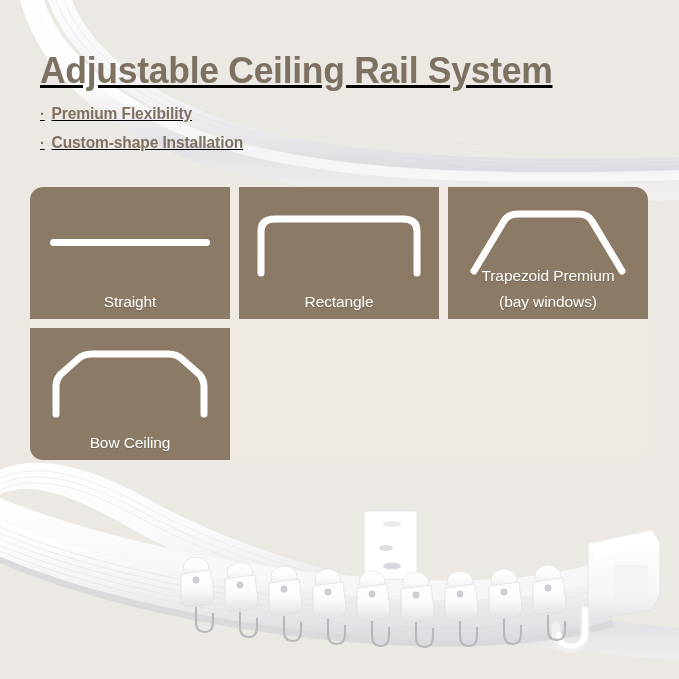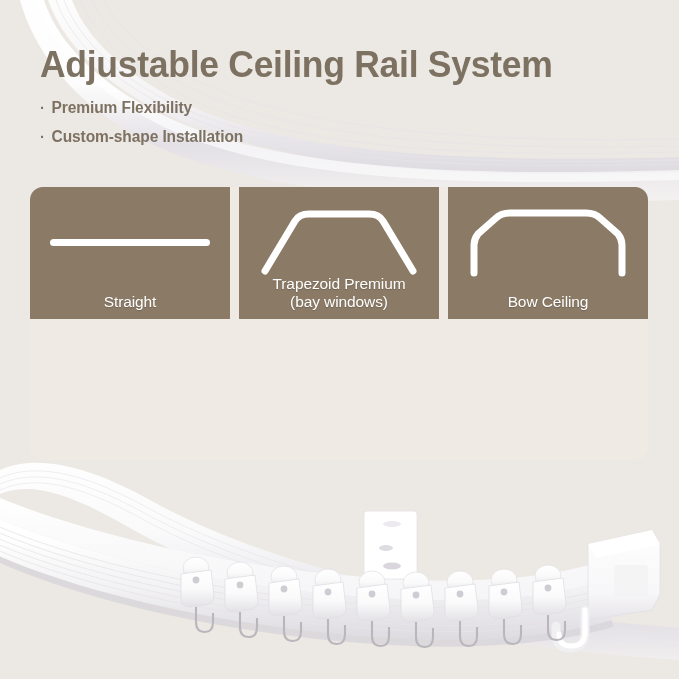--- a/index.html
+++ b/index.html
@@ -8,21 +8,21 @@
     background:#ece8e3;
     font-family:"Liberation Sans", sans-serif;
     overflow:hidden;
   }
   .stage{position:relative;width:679px;height:679px;overflow:hidden;background:#ece8e3;}
 
   
   .bg-svg{position:absolute;inset:0;width:679px;height:679px;}
 
   
-  .header{position:absolute;left:40px;top:46px;width:620px;}
+  .header{position:absolute;left:40px;top:52px;width:620px;text-decoration:underline;}
   .title{
     font-size:37px;font-weight:bold;color:#7d7162;
     letter-spacing:-0.3px;line-height:1;
     transform:scaleX(0.96);transform-origin:left center;
     white-space:nowrap;
   }
   .bullets{margin-top:16px;}
   .bullet{
     display:flex;align-items:baseline;gap:7px;
     font-size:16px;font-weight:bold;color:#7d7162;
@@ -55,21 +55,21 @@
     position:absolute;left:0;right:0;top:6px;height:95px;
     display:flex;align-items:center;justify-content:center;
   }
   .cell .art svg{display:block;}
   .cell-label{
     position:relative;z-index:2;
     color:#ffffff;font-size:15.5px;line-height:1.12;
     text-align:center;letter-spacing:-0.1px;
     text-shadow:0 1px 1px rgba(0,0,0,.18);
   }
-  .cell-label .l2{display:block;}
+  .cell-label .l2{display:block;margin-top:8px;}
 
   
   .product{position:absolute;left:0;top:470px;width:679px;height:209px;}
   .product svg{display:block;}
 </style>
 </head>
 <body>
 
 <div class="stage">
 
@@ -153,20 +153,30 @@
       <div class="art">
         <svg width="176" height="80" viewBox="0 0 176 80">
           <rect x="8" y="38" width="160" height="7" rx="3.5" fill="#ffffff"></rect>
         </svg>
       </div>
       <div class="cell-label">
         <span>Straight</span>
       </div>
     </div>
 
+    <div class="cell">
+      <div class="art">
+        <svg width="176" height="80" viewBox="0 0 176 80">
+          <path d="M 10,72 L 10,30 Q 10,18 24,18 L 152,18 Q 166,18 166,30 L 166,72" fill="none" stroke="#ffffff" stroke-width="7" stroke-linecap="round"></path>
+        </svg>
+      </div>
+      <div class="cell-label">
+        <span>Rectangle</span>
+      </div>
+    </div>
 
 
 
     <div class="cell">
       <div class="art">
         <svg width="176" height="80" viewBox="0 0 176 80">
           <path d="M 14,70 L 44,20 Q 48,13 58,13 L 118,13 Q 128,13 132,20 L 162,70" fill="none" stroke="#ffffff" stroke-width="7" stroke-linecap="round"></path>
         </svg>
       </div>
       <div class="cell-label">

